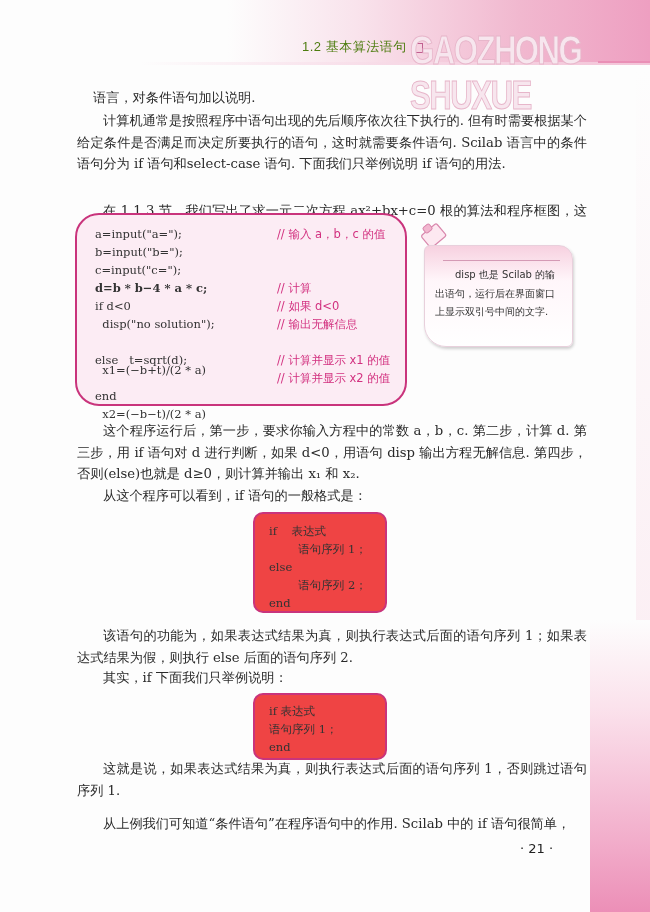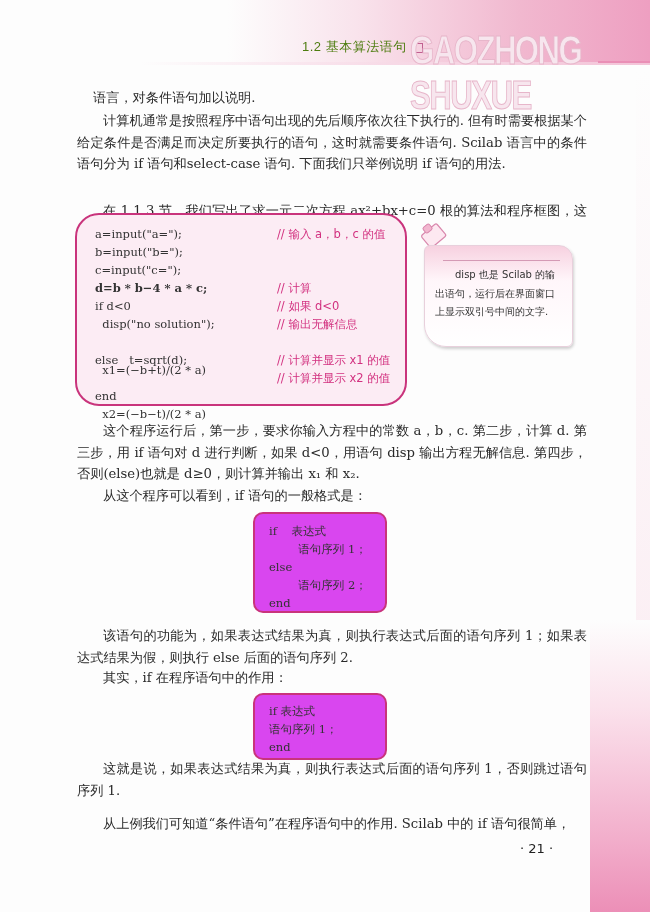--- a/index.html
+++ b/index.html
@@ -69,21 +69,21 @@
   }
   .note-text {
     position:absolute; left:10px; right:8px; top:20px; font-size:10px; line-height:18.5px;
     text-indent:20px; color:#333; font-family:"DejaVu Sans", sans-serif;
   }
   .note-clip {
     position:absolute; left:420px; top:222px; width:26px; height:26px;
     transform:rotate(-40deg);
   }
   .fmt-box {
-    position:absolute; border:2px solid #c9347c; border-radius:10px; background:#d946ef;
+    position:absolute; border:2px solid #c9347c; border-radius:10px; background:#ef4444;
     box-sizing:border-box; font-size:11.5px;
   }
   .fmt-line { position:absolute; left:14px; white-space:pre; color:#333; }
   .page-num {
     position:absolute; left:520px; top:841px; font-size:13px; font-family:"DejaVu Sans", sans-serif; color:#222;
   }
 </style>
 </head>
 <body>
 
@@ -133,21 +133,21 @@
 
 <div class="fmt-box" style="left:253px; top:512px; width:134px; height:101px;">
   <div class="fmt-line" style="top:10px;">if    表达式</div>
   <div class="fmt-line" style="top:28px;">        语句序列 1；</div>
   <div class="fmt-line" style="top:46px;">else</div>
   <div class="fmt-line" style="top:64px;">        语句序列 2；</div>
   <div class="fmt-line" style="top:82px;">end</div>
 </div>
 
 <div class="p indent" style="top:625px;">该语句的功能为，如果表达式结果为真，则执行表达式后面的语句序列 1；如果表达式结果为假，则执行 else 后面的语句序列 2.</div>
-<div class="p indent" style="top:667px;">其实，if 在程序语句中的作用：</div>
+<div class="p indent" style="top:667px;">其实，if 下面我们只举例说明：</div>
 
 <div class="fmt-box" style="left:253px; top:693px; width:134px; height:67px;">
   <div class="fmt-line" style="top:9px;">if 表达式</div>
   <div class="fmt-line" style="top:27px;">语句序列 1；</div>
   <div class="fmt-line" style="top:45px;">end</div>
 </div>
 
 <div class="p indent" style="top:758px;">这就是说，如果表达式结果为真，则执行表达式后面的语句序列 1，否则跳过语句序列 1.</div>
 <div class="p indent" style="top:813px;">从上例我们可知道“条件语句”在程序语句中的作用. Scilab 中的 if 语句很简单，</div>
 

